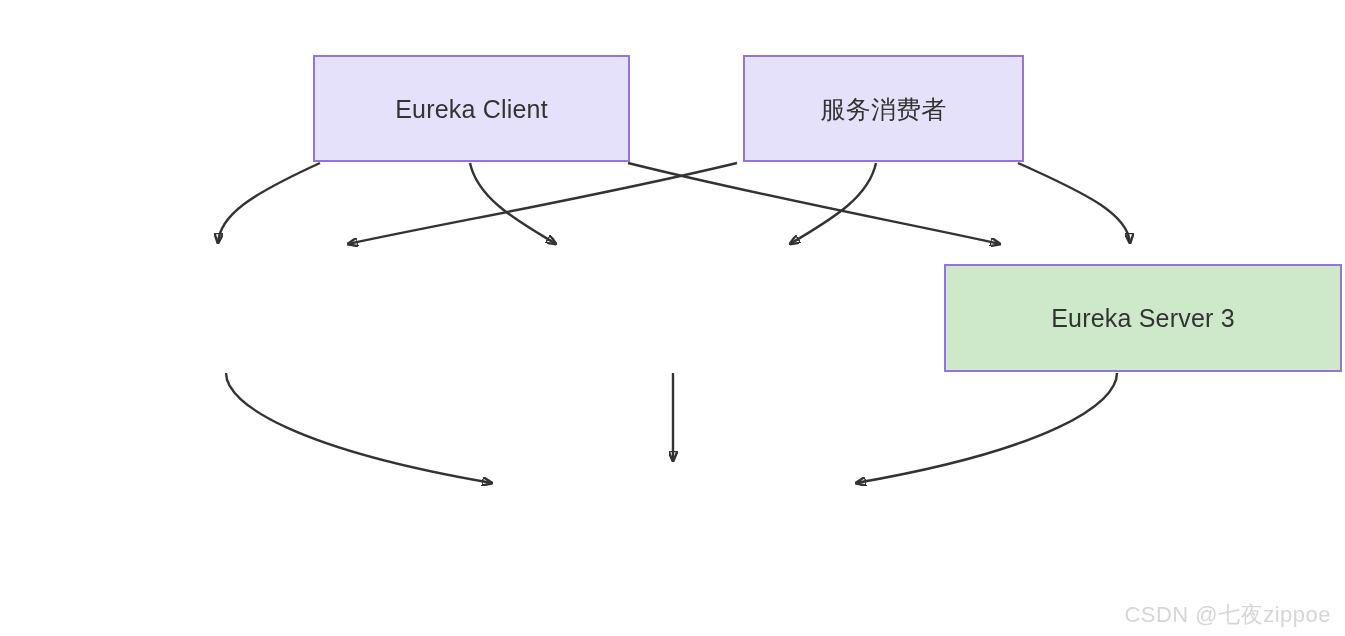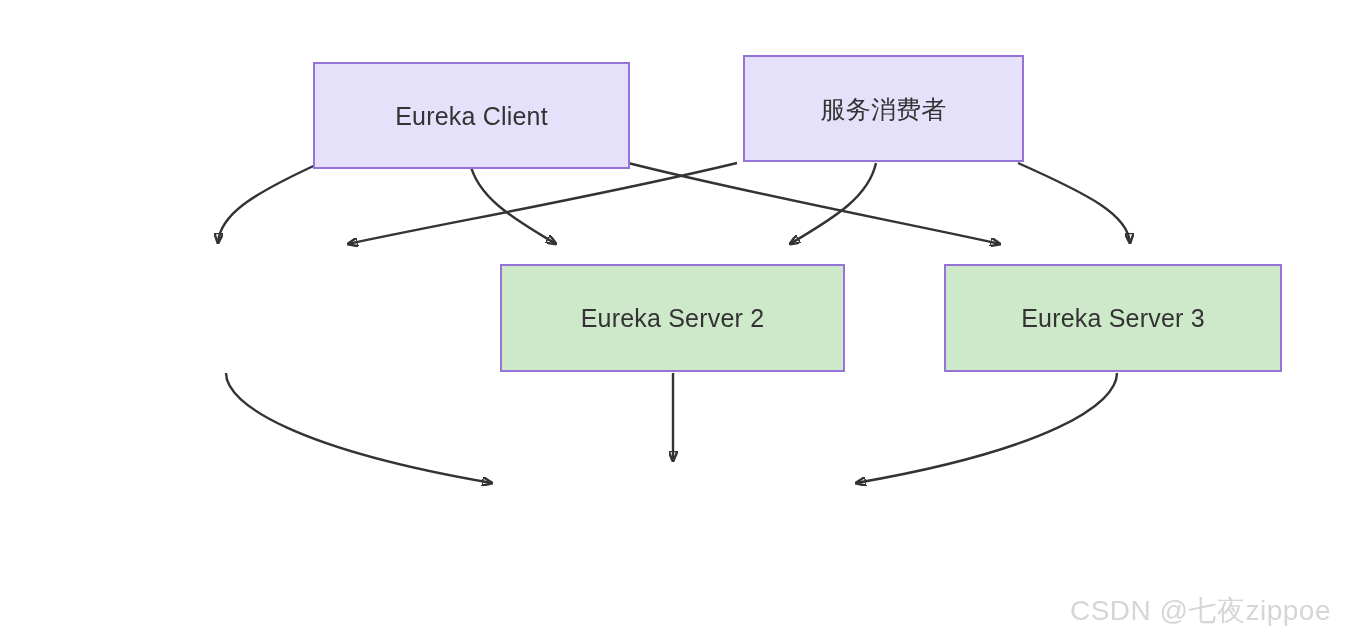--- a/index.html
+++ b/index.html
@@ -53,21 +53,21 @@
     fill: none;
     stroke: #333333;
     stroke-width: 2.4;
     stroke-linecap: butt;
   }
   .watermark {
     position: absolute;
     right: 14px;
     bottom: 6px;
     color: #d6d6d6;
-    font-size: 28px;
+    font-size: 22px;
     letter-spacing: 0.5px;
     z-index: 3;
     user-select: none;
     white-space: nowrap;
   }
 </style>
 </head>
 <body>
 
 <div id="canvas">
@@ -91,33 +91,30 @@
 
     <path d="M 1018,163 C 1090,195 1128,215 1130,243" marker-end="url(#arrowhead)"></path>
 
     <path d="M 226,373 C 226,405 300,450 492,483" marker-end="url(#arrowhead)"></path>
 
     <path d="M 673,373 L 673,461" marker-end="url(#arrowhead)"></path>
 
     <path d="M 1117,373 C 1117,405 1046,450 856,483" marker-end="url(#arrowhead)"></path>
   </svg>
 
-  <div class="node lavender" style="left:313px; top:55px; width:317px; height:107px;margin-top:7px;">
+  <div class="node lavender" style="left:313px; top:55px; width:317px; height:107px;">
     <span class="node-label">Eureka Client</span>
   </div>
 
   <div class="node lavender" style="left:735px; top:55px; width:281px; height:107px;margin-left:8px;">
     <span class="node-label">服务消费者</span>
   </div>
 
 
-  <div class="node green" style="left:500px; top:264px; width:345px; height:108px;">
-    <span class="node-label">Eureka Server 2</span>
-  </div>
 
-  <div class="node green" style="left:944px; top:264px; width:338px; height:108px;text-align:center;">
+  <div class="node green" style="left:944px; top:264px; width:398px; height:108px;text-align:center;">
     <span class="node-label">Eureka Server 3</span>
   </div>
 
 
   <div class="watermark">CSDN @七夜zippoe</div>
 
 </div>
 
 </body></html>

